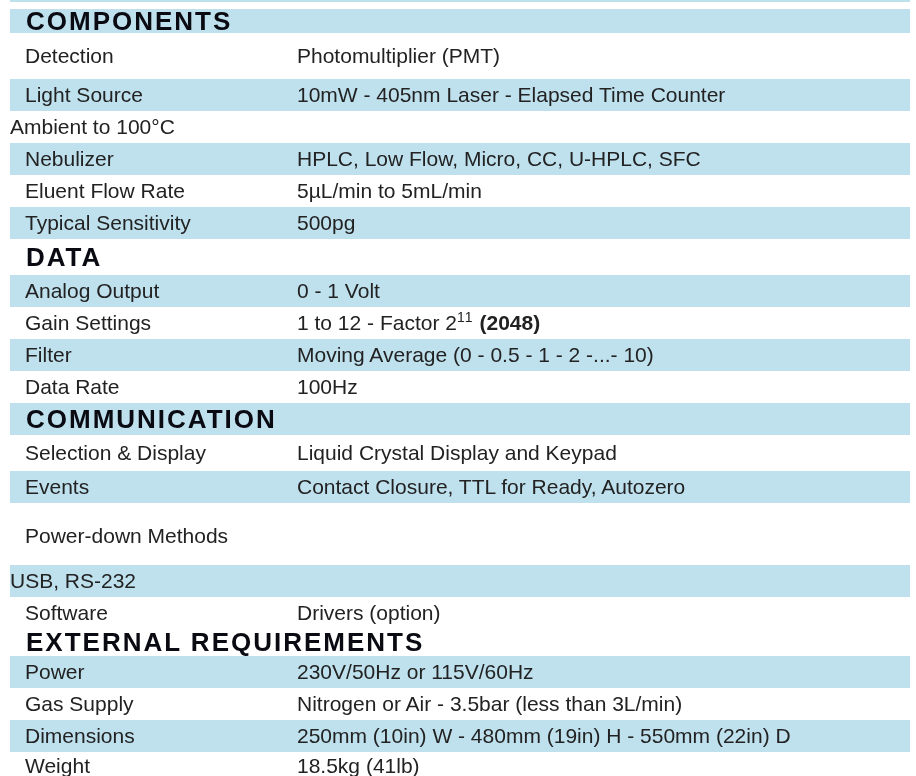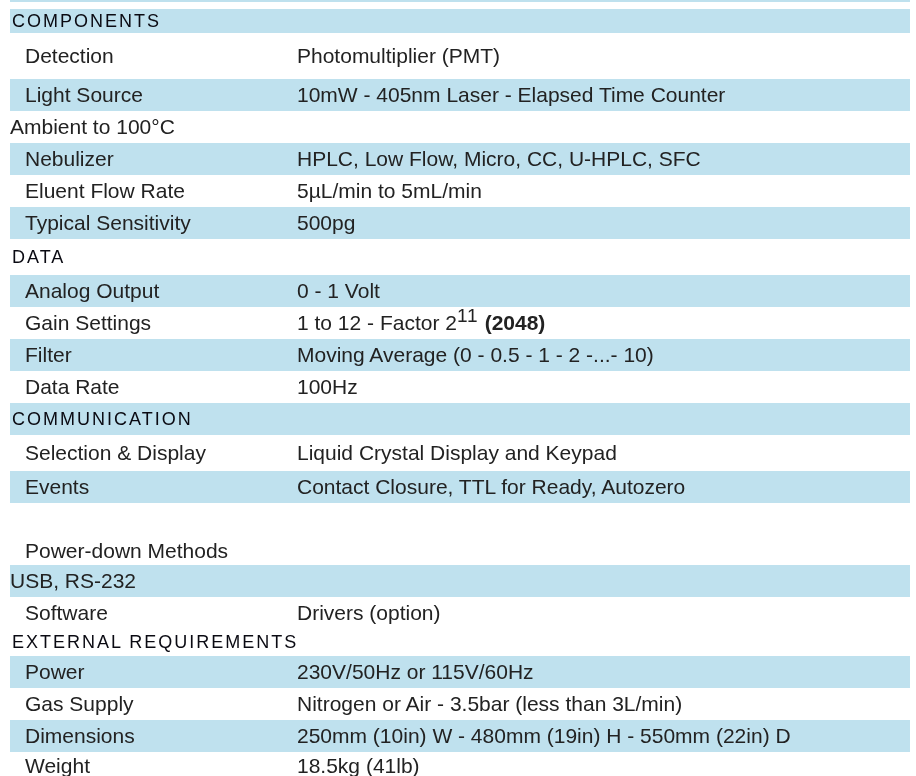--- a/index.html
+++ b/index.html
@@ -20,45 +20,45 @@
   .strip{background:var(--shade);}
   .strip.top{height:2px;margin-bottom:7px;}
   .strip.bottom{height:5px;}
   .band{display:flex;align-items:center;}
   .blue{background:var(--shade);}
   
   .h24{height:24px;} .h27{height:27px;} .h28{height:28px;} .h31{height:31px;}
   .h32{height:32px;} .h35{height:36px;} .h36{height:36px;} .h39{height:46px;}
   .h62{height:62px;}
   .header .title{
-    font-weight:normal;
-    font-size:18px;
+    font-weight:bold;
+    font-size:26px;
     letter-spacing:2px;
     color:var(--header-text);
-    padding-left:2px;
+    padding-left:16px;
     white-space:nowrap;
   }
   .row .label{
     width:287px;
     padding-left:15px;
     flex-shrink:0;
     font-size:21px;
     color:var(--text);
     white-space:nowrap;
   }
   .row .value{
     font-size:21px;
     color:var(--text);
     white-space:nowrap;
   }
-  .row-powerdown{align-items:flex-end;padding-top:3px;}
+  .row-powerdown{align-items:center;padding-top:3px;}
   .row-powerdown .label,
   .row-powerdown .value{line-height:28px;white-space:pre-line;}
   .sup{
-    font-size:19px;
+    font-size:14px;
     position:relative;
     top:-8px;
     letter-spacing:1px;
   }
   .post{margin-left:6px;font-weight:bold;}
 </style>
 </head>
 <body>
 
 <div class="sheet">

